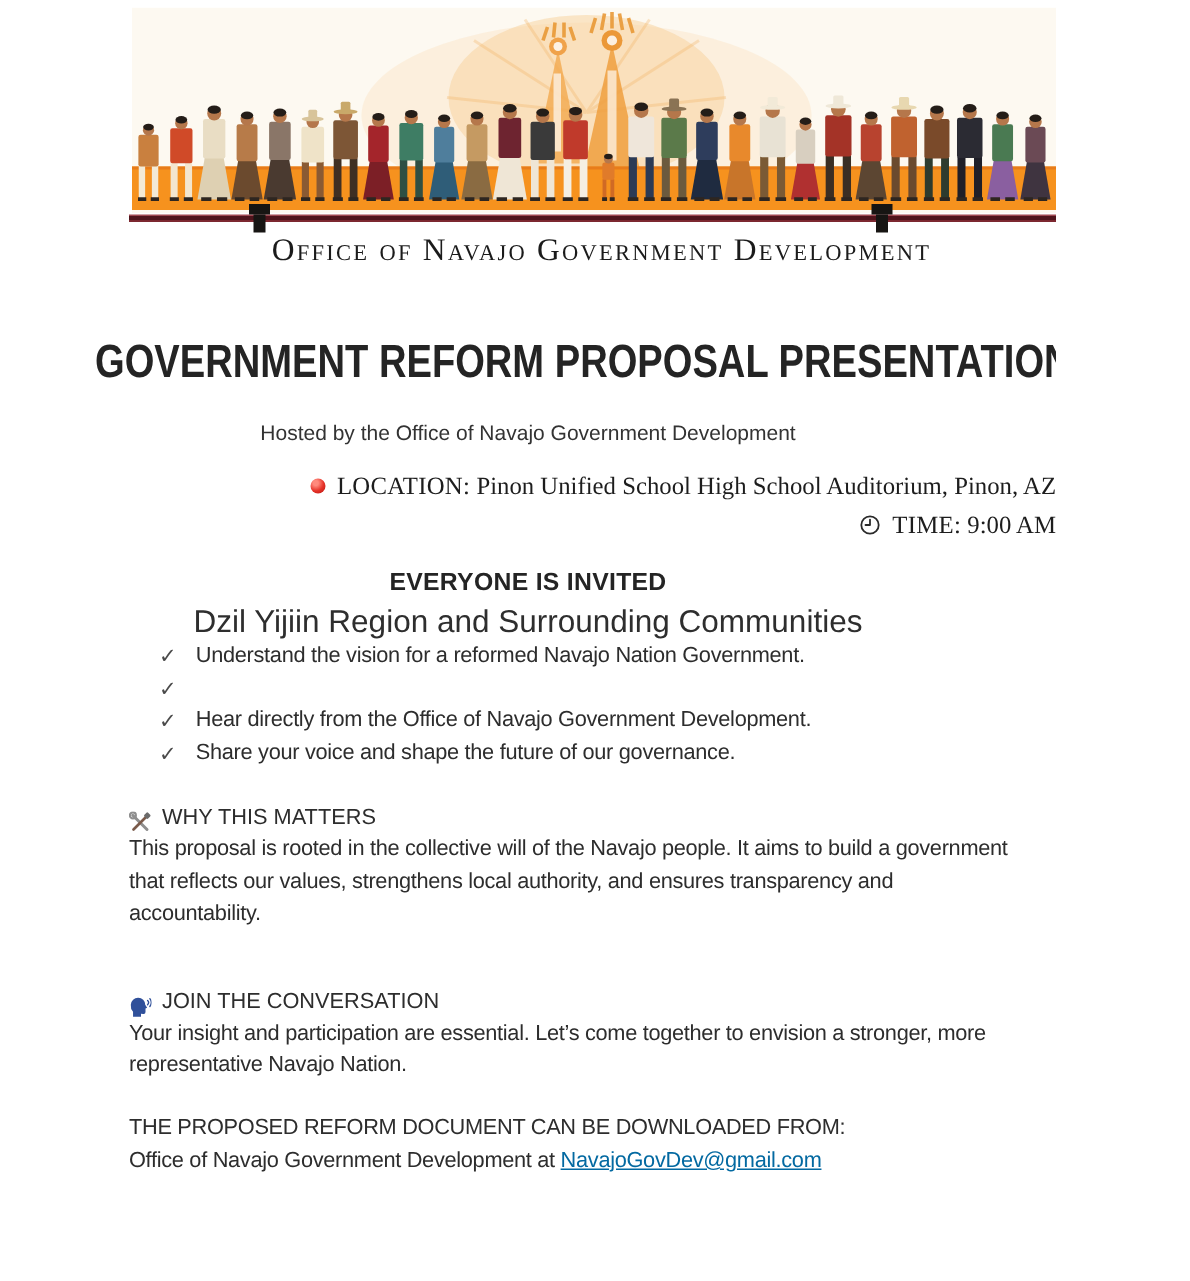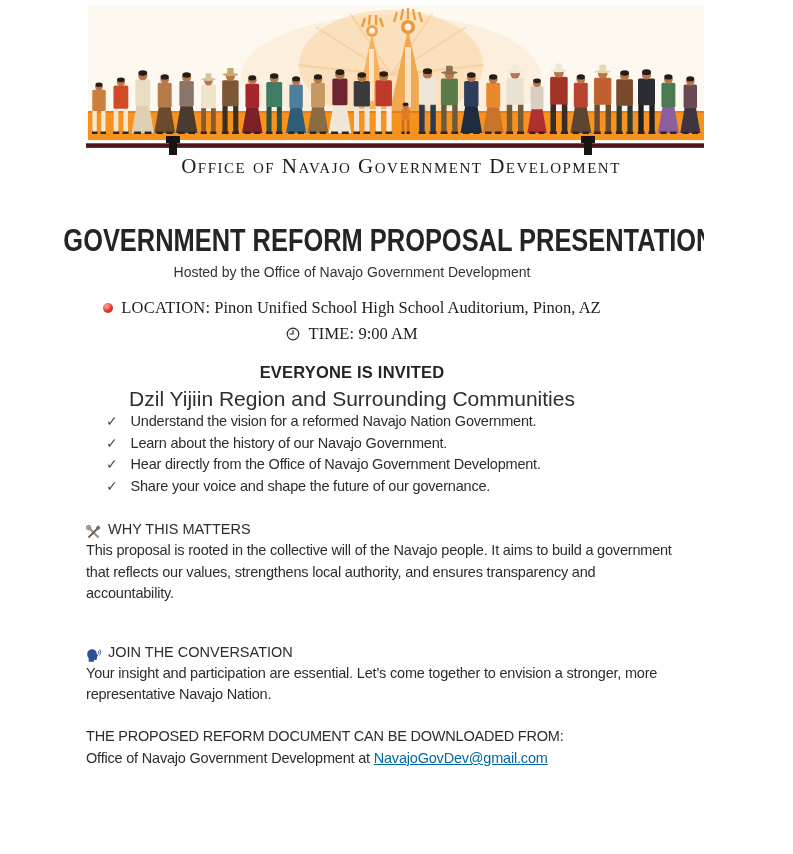--- a/index.html
+++ b/index.html
@@ -13,24 +13,24 @@
   .clip{position:absolute;top:-7px;width:14px;height:7px;background:#171513;}
   .clip::after{content:"";position:absolute;left:3px;top:7px;width:8px;height:12px;background:#171513;}
   .clip-left{left:80px;}
   .clip-right{left:495px;}
   .org-label{margin-top:6px;text-align:center;font-family:"Liberation Serif",serif;
              font-variant:small-caps;font-size:21px;letter-spacing:1.5px;color:#1b1b1b;}
   
   .title-block{margin-top:44px;text-align:center;}
   .title-block h1{margin:0;font-size:31px;font-weight:bold;color:#242424;letter-spacing:0;}
   .title-block h1 span{display:block;transform:scaleX(.82);transform-origin:50% 50%;white-space:nowrap;}
-  .hosted{margin-top:5px;font-size:14px;color:#333;}
+  .hosted{margin-top:21px;font-size:14px;color:#333;}
   
   .event-details{margin-top:15px;font-family:"Liberation Serif",serif;font-size:16.5px;color:#1d1d1d;}
-  .event-line{display:flex;justify-content:center;align-items:center;gap:8px;height:26px;}
+  .event-line{display:flex;justify-content:flex-end;align-items:center;gap:8px;height:26px;}
   .ev-label{letter-spacing:.2px;}
   .pin{display:inline-block;width:10px;height:10px;border-radius:50%;
        background:radial-gradient(circle at 35% 30%,#ff8a7d 0 18%,#e63329 55%,#b5140f 100%);}
   .icon-svg{display:inline-block;vertical-align:middle;}
   
   .everyone{margin-top:16px;text-align:center;font-size:16.5px;font-weight:bold;color:#242424;letter-spacing:.2px;}
   .region{margin-top:5px;text-align:center;font-size:21px;color:#2e2e2e;}
   
   .bodycol{margin-left:86px;width:660px;font-size:14.5px;letter-spacing:-0.2px;
            line-height:21.5px;color:#2d2d2d;}
@@ -317,21 +317,20 @@
   <div class="bodycol">
 
 
     <ul class="checklist">
       <li>
         <span class="check">✓</span>
         <span class="pline">Understand the vision for a reformed Navajo Nation Government.</span>
       </li>
       <li>
         <span class="check">✓</span>
-        <span class="pline">Learn about the history of our Navajo Government.</span>
       </li>
       <li>
         <span class="check">✓</span>
         <span class="pline">Hear directly from the Office of Navajo Government Development.</span>
       </li>
       <li>
         <span class="check">✓</span>
         <span class="pline">Share your voice and shape the future of our governance.</span>
       </li>
     </ul>

